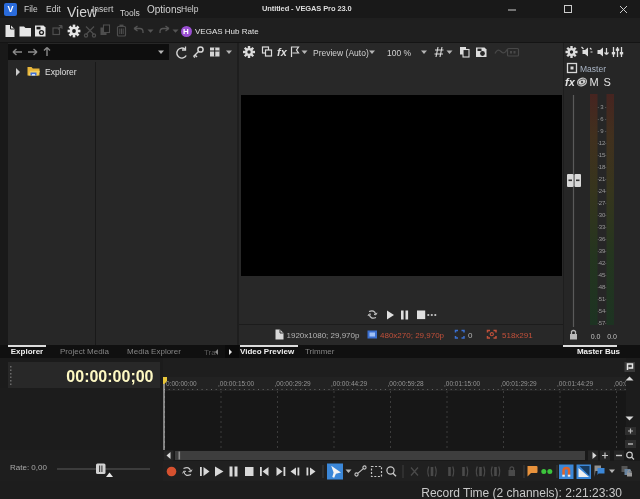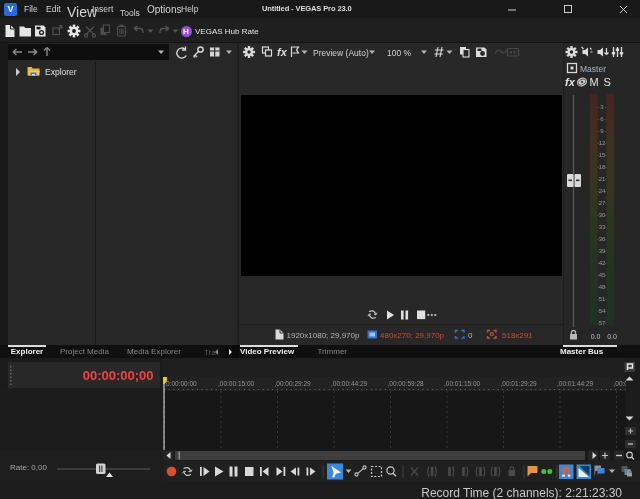--- a/index.html
+++ b/index.html
@@ -350,38 +350,38 @@
 <div class="abs" style="left:225px;top:345px;width:14px;height:13px;background:#0a0a0a;"></div>
 <div class="abs" style="left:8px;top:345px;width:38px;height:1.5px;background:#dcdcdc;"></div>
 <div class="abs" style="left:8px;top:347px;width:38px;text-align:center;font-size:8px;font-weight:bold;color:#f0f0f0;white-space:nowrap;">Explorer</div>
 <div class="abs" style="left:60px;top:347px;width:46px;text-align:center;font-size:8px;color:#858585;white-space:nowrap;">Project Media</div>
 <div class="abs" style="left:124px;top:347px;width:60px;text-align:center;font-size:8px;color:#858585;white-space:nowrap;">Media Explorer</div>
 <div class="abs" style="left:204px;top:348px;font-size:8px;color:#5a5a5a;">Tra</div>
 <div class="abs" style="left:215px;top:349px;width:0;height:0;border-right:3.5px solid #8a8a8a;border-top:3.5px solid transparent;border-bottom:3.5px solid transparent;"></div>
 <div class="abs" style="left:229px;top:349px;width:0;height:0;border-left:3.5px solid #e8e8e8;border-top:3.5px solid transparent;border-bottom:3.5px solid transparent;"></div>
 <div class="abs" style="left:240px;top:345px;width:58px;height:1.5px;background:#dcdcdc;"></div>
 <div class="abs" style="left:240px;top:347px;width:58px;font-size:8px;font-weight:bold;color:#f0f0f0;white-space:nowrap;">Video Preview</div>
-<div class="abs" style="left:305px;top:347px;width:42px;text-align:right;font-size:8px;color:#858585;white-space:nowrap;">Trimmer</div>
+<div class="abs" style="left:305px;top:347px;width:42px;text-align:left;font-size:8px;color:#858585;white-space:nowrap;">Trimmer</div>
 <div class="abs" style="left:563px;top:345px;width:54px;height:1.5px;background:#dcdcdc;"></div>
-<div class="abs" style="left:560px;top:347px;width:60px;text-align:left;font-size:8px;font-weight:bold;color:#f0f0f0;white-space:nowrap;">Master Bus</div>
+<div class="abs" style="left:560px;top:347px;width:60px;text-align:right;font-size:8px;font-weight:bold;color:#f0f0f0;white-space:nowrap;">Master Bus</div>
 
 <div class="abs" style="left:0;top:358px;width:163px;height:123px;background:#1b1b1b;"></div>
 <div class="abs" style="left:8px;top:362px;width:152px;height:27px;background:#282828;"></div>
 <svg class="abs" style="left:8px;top:362px;" width="6" height="27">
   <g fill="#6a6a6a">
       <rect x="2" y="4" width="1.5" height="1.5"></rect>
       <rect x="2" y="7.5" width="1.5" height="1.5"></rect>
       <rect x="2" y="11" width="1.5" height="1.5"></rect>
       <rect x="2" y="14.5" width="1.5" height="1.5"></rect>
       <rect x="2" y="18" width="1.5" height="1.5"></rect>
       <rect x="2" y="21.5" width="1.5" height="1.5"></rect>
     </g>
 </svg>
 <div class="abs" style="left:0;top:388px;width:160px;height:62px;background:#1c1c1c;"></div>
-<div class="abs" style="left:8px;top:368px;width:145.5px;text-align:right;font-size:13px;font-weight:bold;color:#ef4444;white-space:nowrap;" id="timecode">00:00:00;00</div>
+<div class="abs" style="left:8px;top:368px;width:145.5px;text-align:right;font-size:16px;font-weight:bold;color:#fef9c3;white-space:nowrap;" id="timecode">00:00:00;00</div>
 
 <div class="abs" style="left:163px;top:391px;width:463px;height:59px;background:#171717;"></div>
 <div class="abs" style="left:163px;top:358px;width:463px;height:19px;background:#1e1e1e;"></div>
 <div class="abs" style="left:163px;top:377px;width:463px;height:14px;background:#222222;"></div>
 <svg class="abs" style="left:163px;top:377px;" width="463" height="73">
   <g font-family="Liberation Sans, sans-serif" font-size="6.5" fill="#949494">
     <text x="3" y="9">0:00:00:00</text>
     <text x="55" y="9">,00:00:15:00</text>
     <text x="111.5" y="9">,00:00:29:29</text>
     <text x="168" y="9">,00:00:44:29</text>

